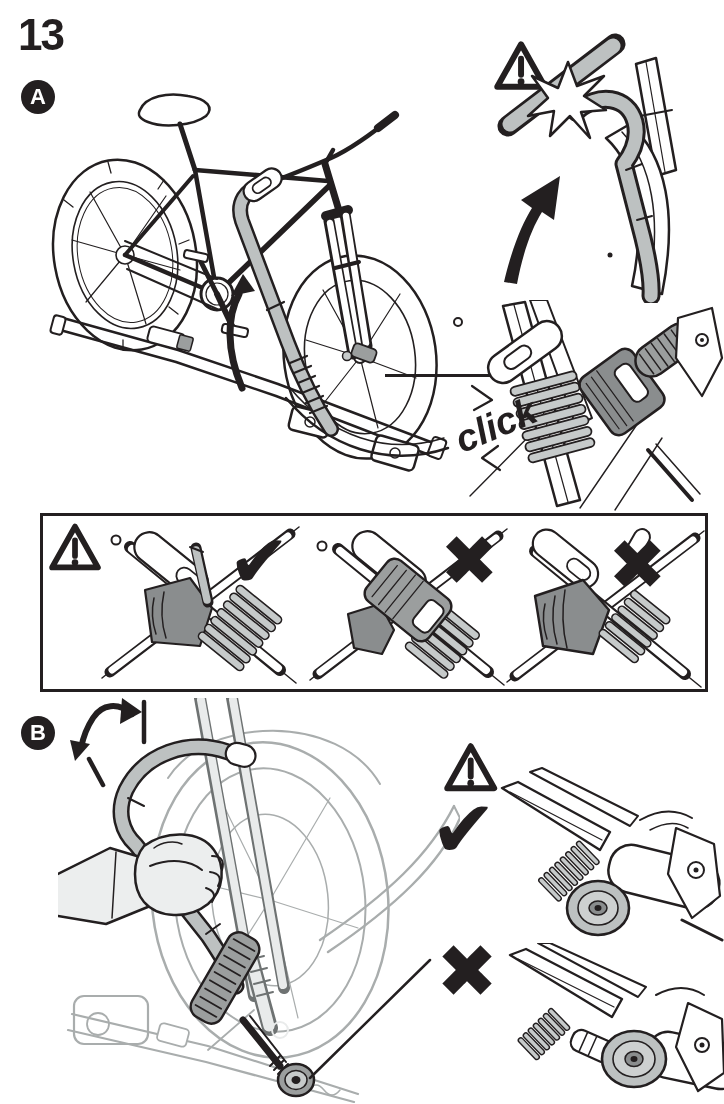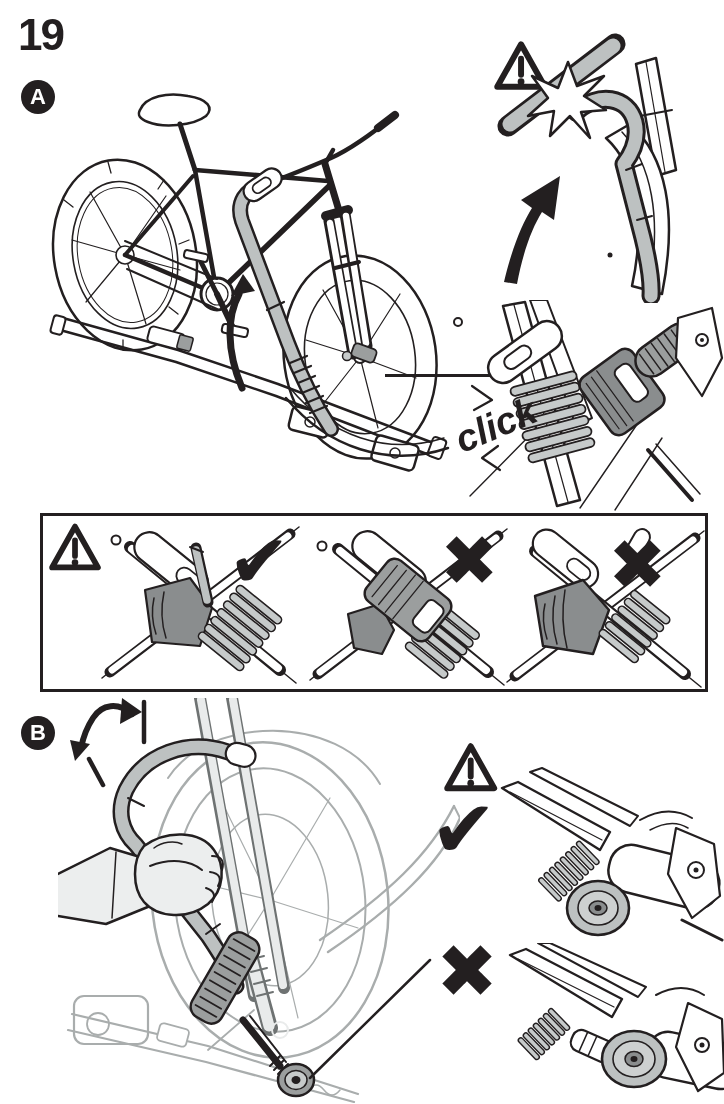--- a/index.html
+++ b/index.html
@@ -45,21 +45,21 @@
   <svg width="0" height="0" style="position:absolute" aria-hidden="true">
     <defs>
       <g id="warnTri">
         <path d="M33 5 L61 55 L5 55 Z" fill="#fff" stroke="#231f20" stroke-width="7" stroke-linejoin="round"></path>
         <path d="M33 22 L33 41" stroke="#231f20" stroke-width="7" stroke-linecap="round"></path>
         <circle cx="33" cy="49" r="4" fill="#231f20"></circle>
       </g>
     </defs>
   </svg>
 
-  <div class="step-number">19</div>
+  <div class="step-number">13</div>
 
   <div class="badge" style="left:21px;top:80px">
     <span>A</span>
   </div>
 
   <svg class="abs" style="left:28px;top:88px" width="435" height="415" viewBox="0 0 435 415">
 
     <g>
       <g transform="rotate(-10 97 167)">
         <ellipse class="kw" cx="97" cy="167" rx="71" ry="96" stroke-width="2.5"></ellipse>

